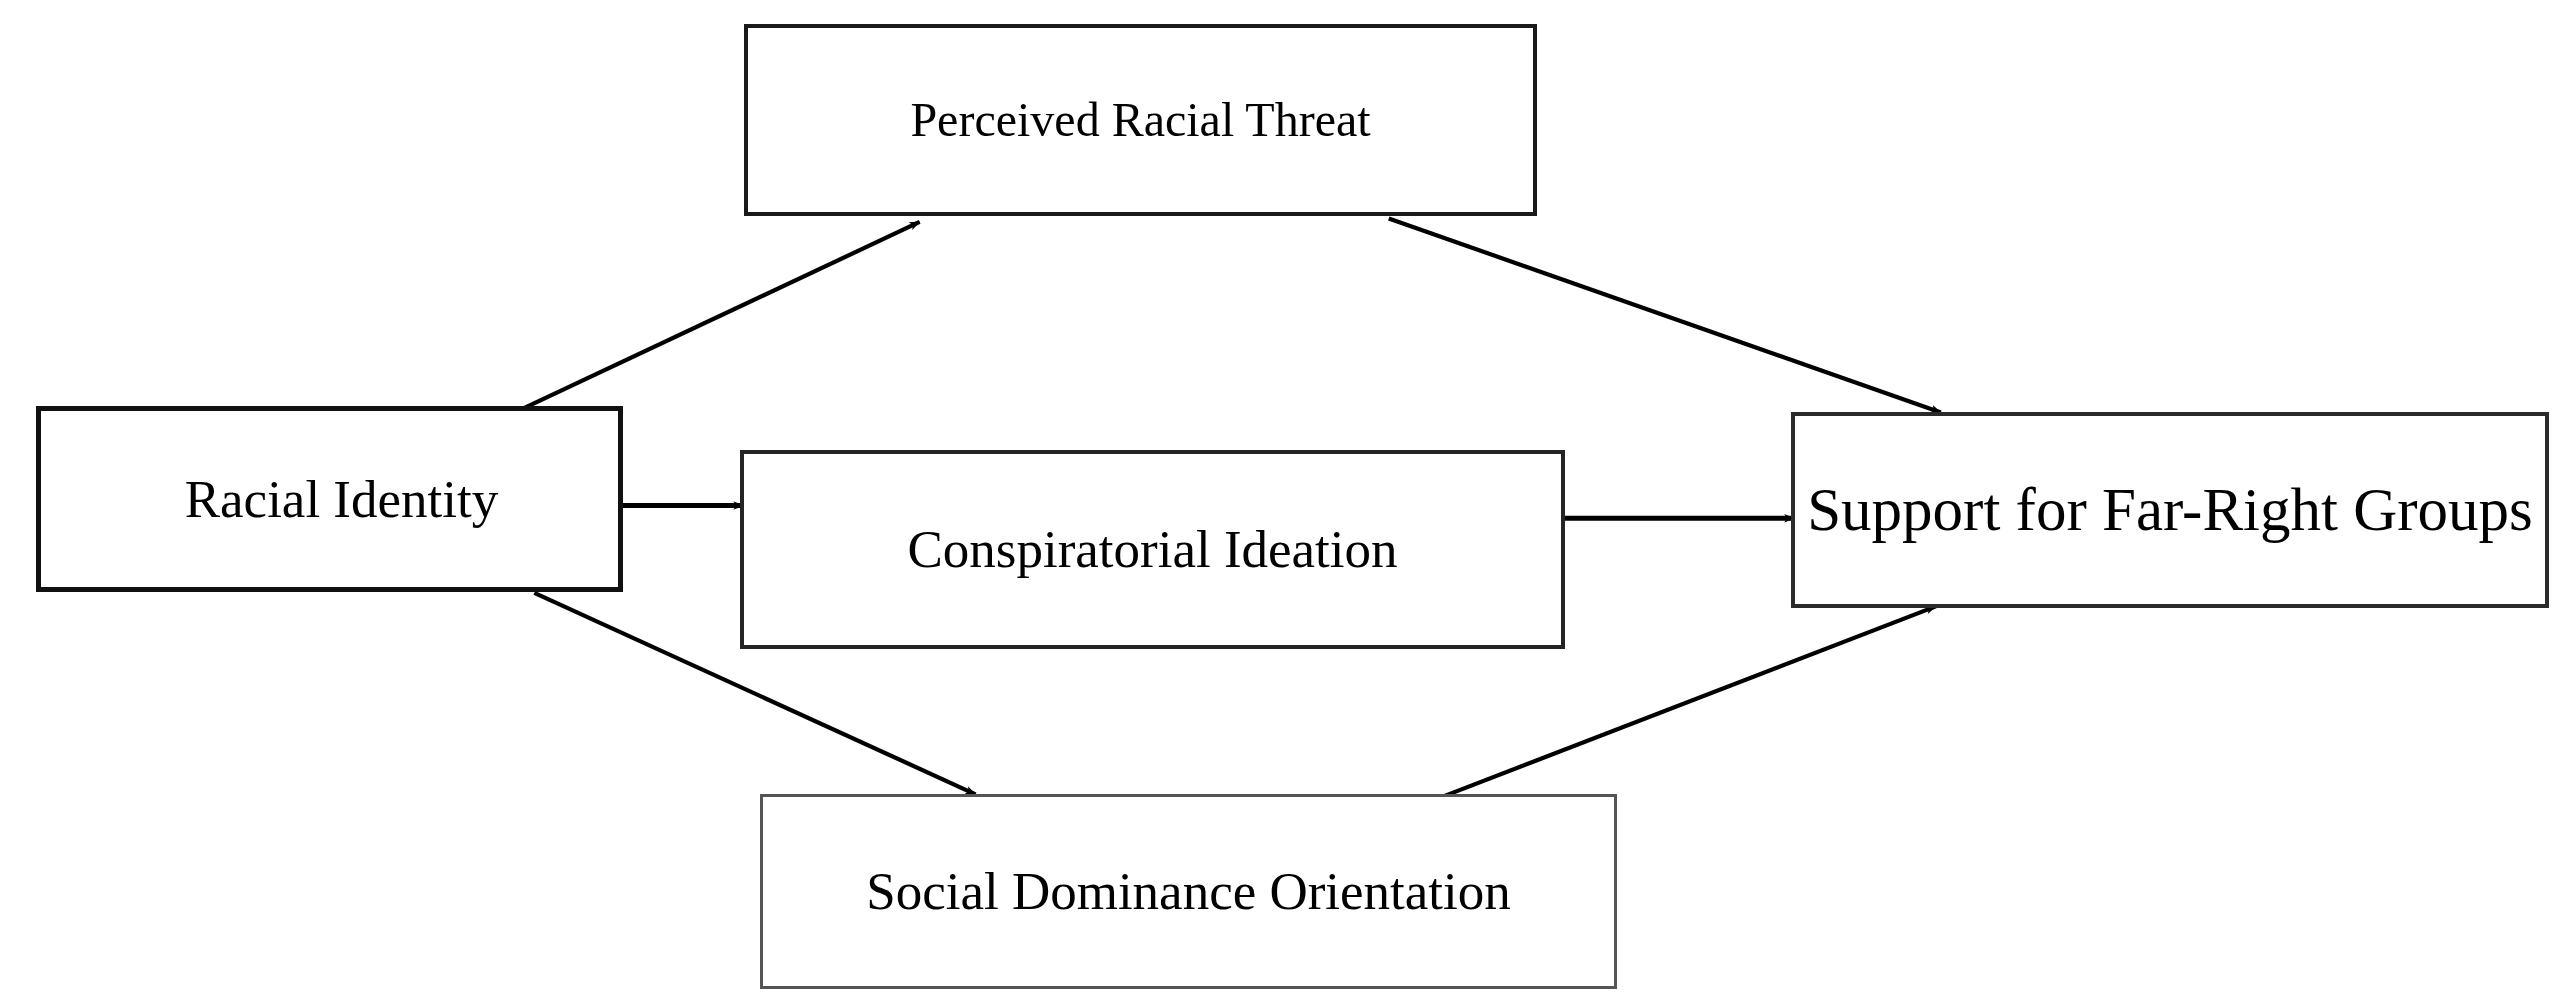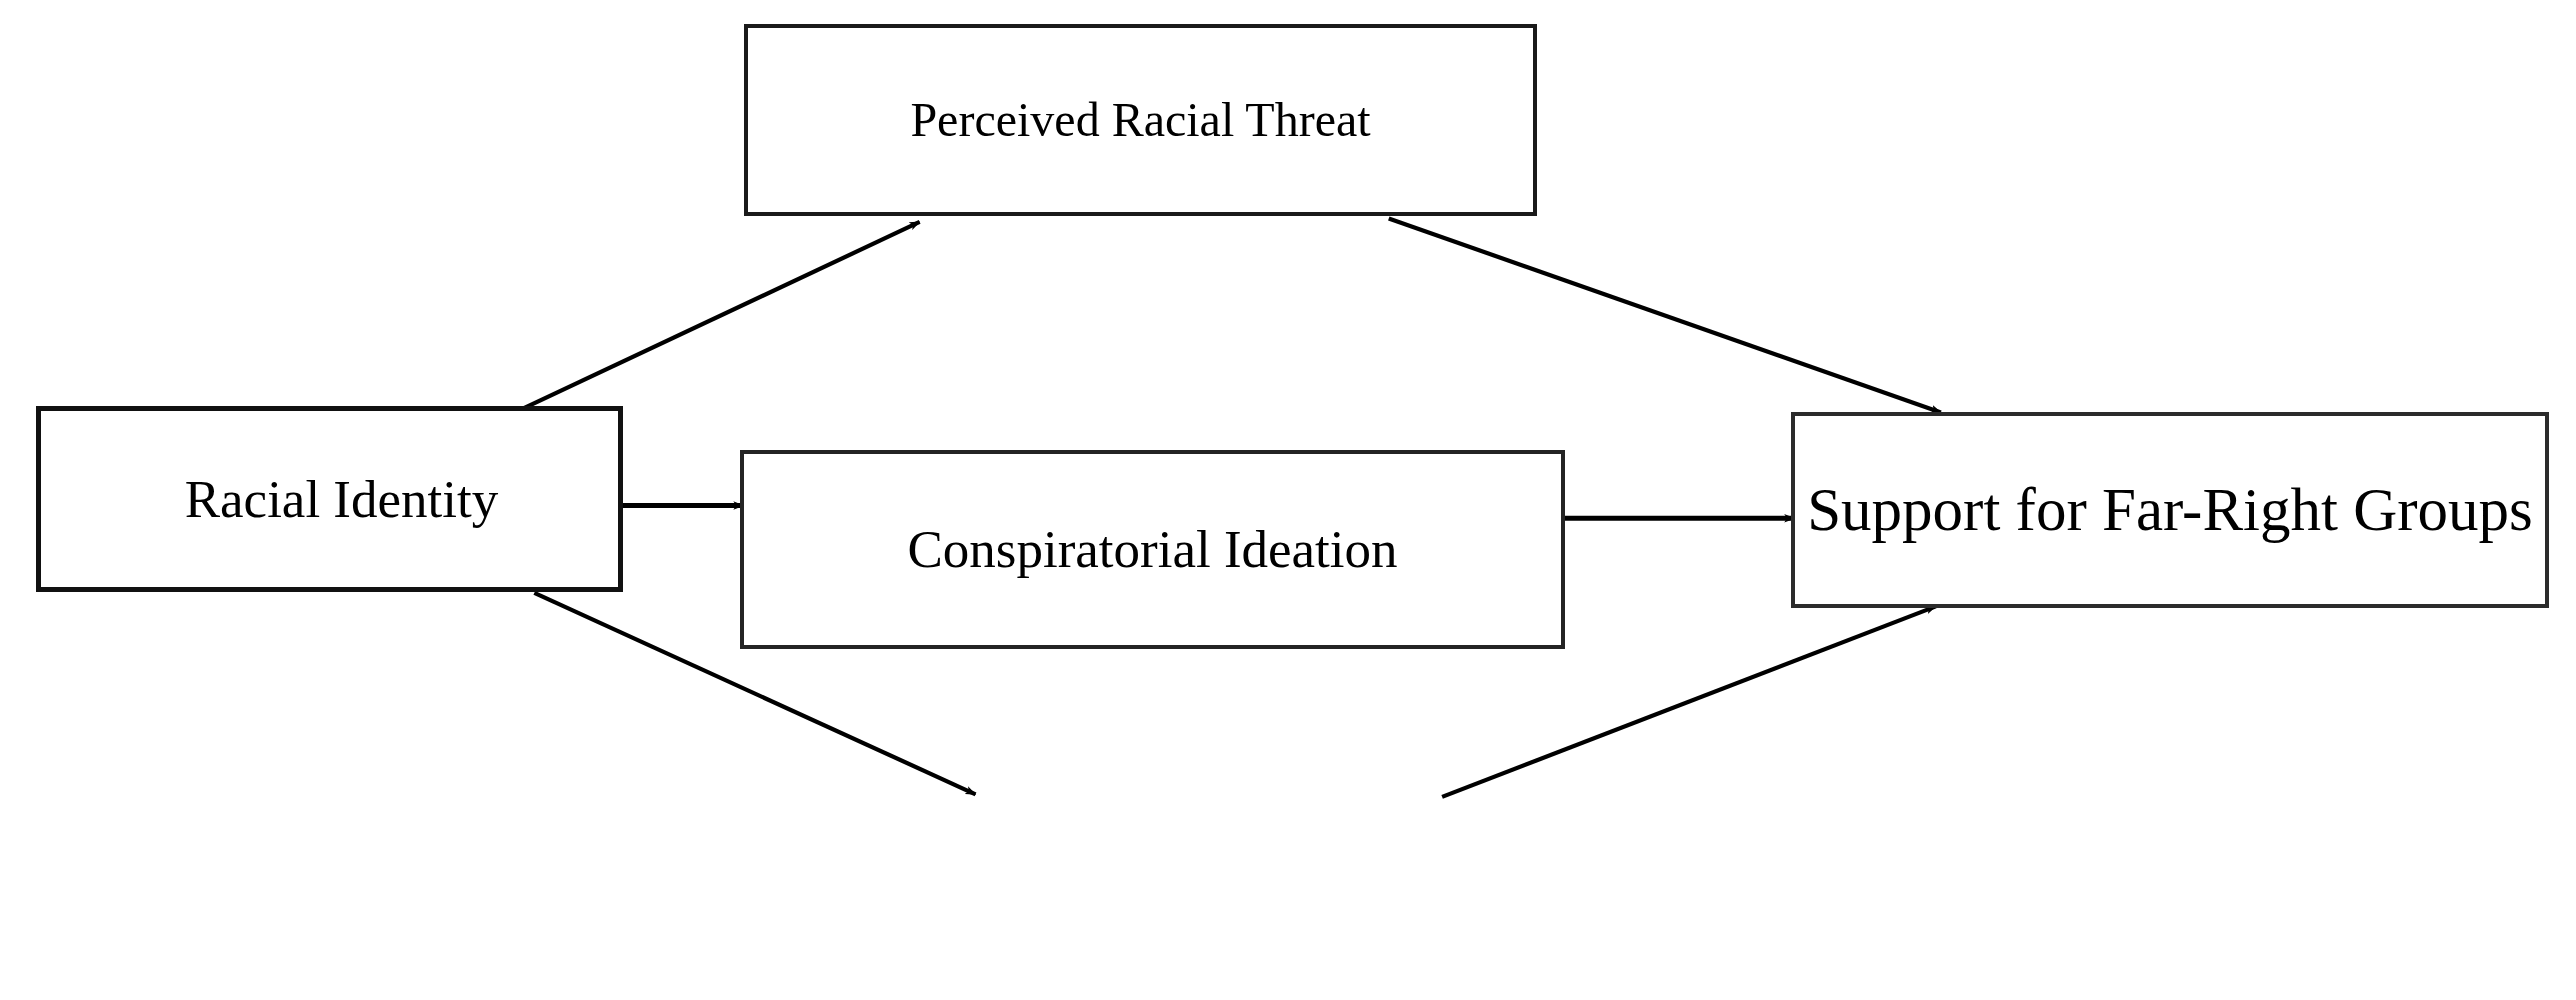--- a/index.html
+++ b/index.html
@@ -103,15 +103,18 @@
   </div>
 
   <div class="node" id="node-conspiratorial-ideation">
     <span class="node-label">Conspiratorial Ideation</span>
   </div>
 
   <div class="node" id="node-support-far-right-groups">
     <span class="node-label">Support for Far-Right Groups</span>
   </div>
 
+  <div class="node" id="node-social-dominance-orientation">
+    <span class="node-label">Social Dominance Orientation</span>
+  </div>
 
 </div>
 
 
 </body></html>

